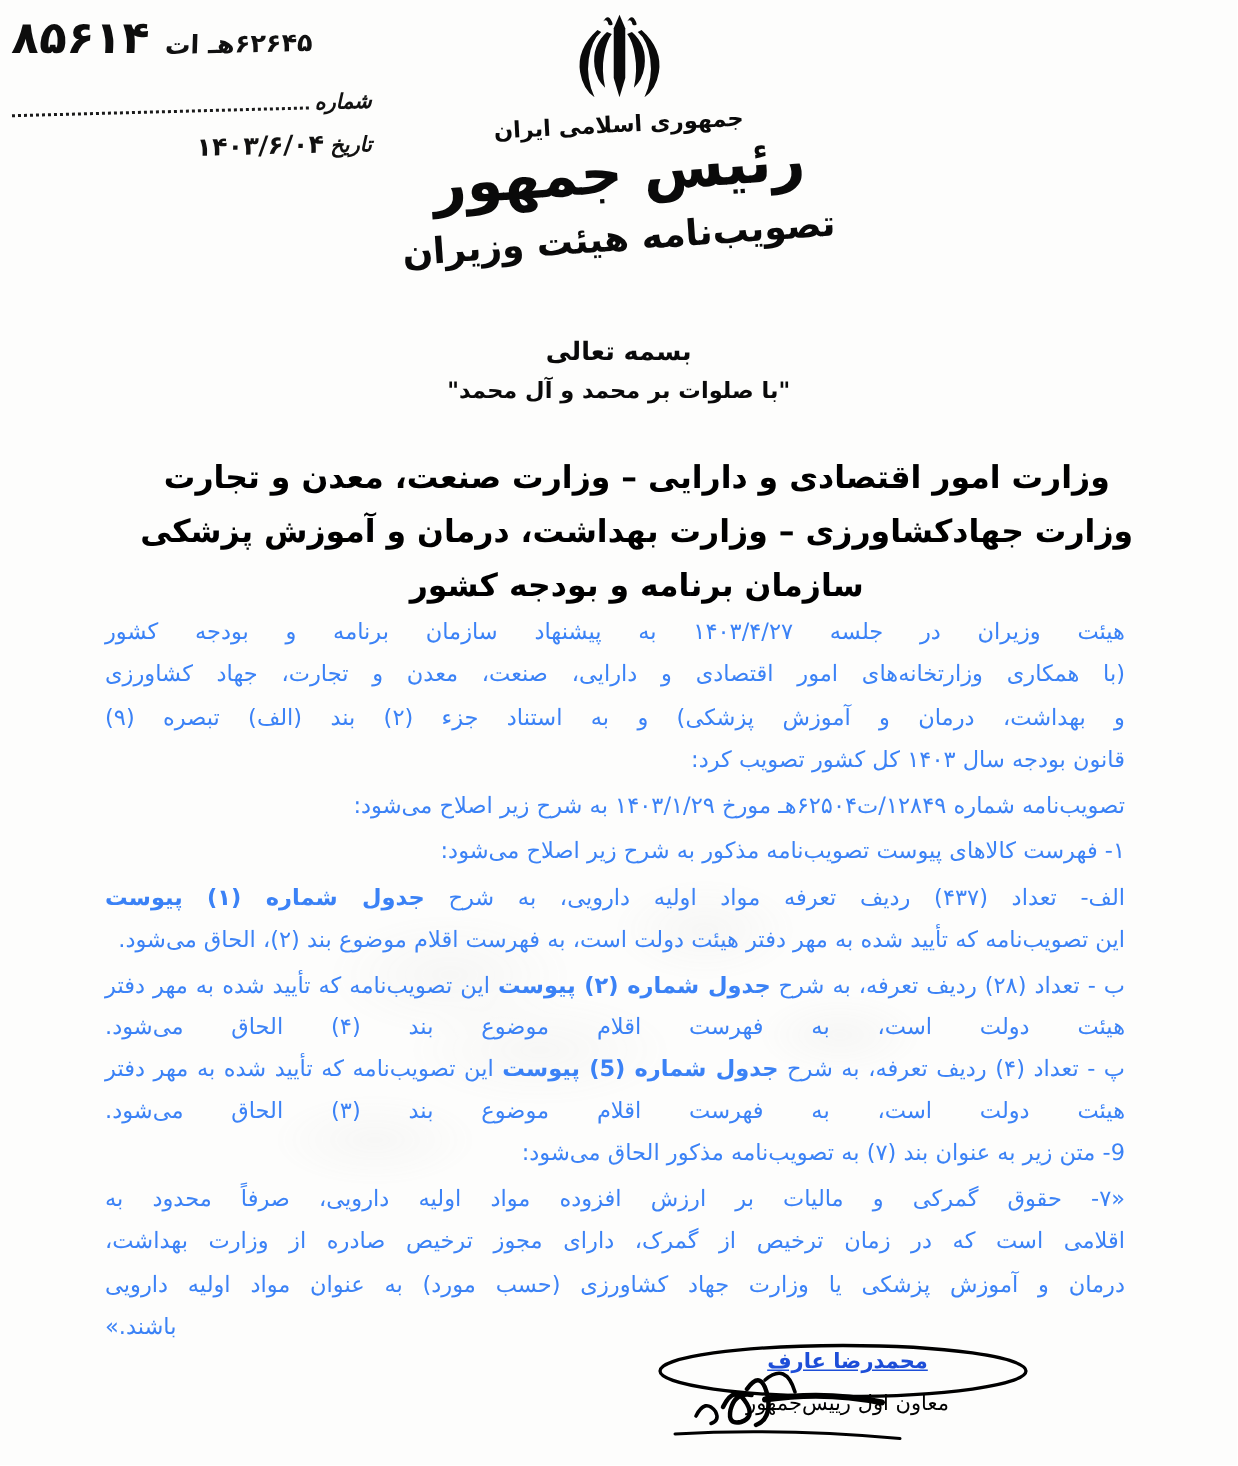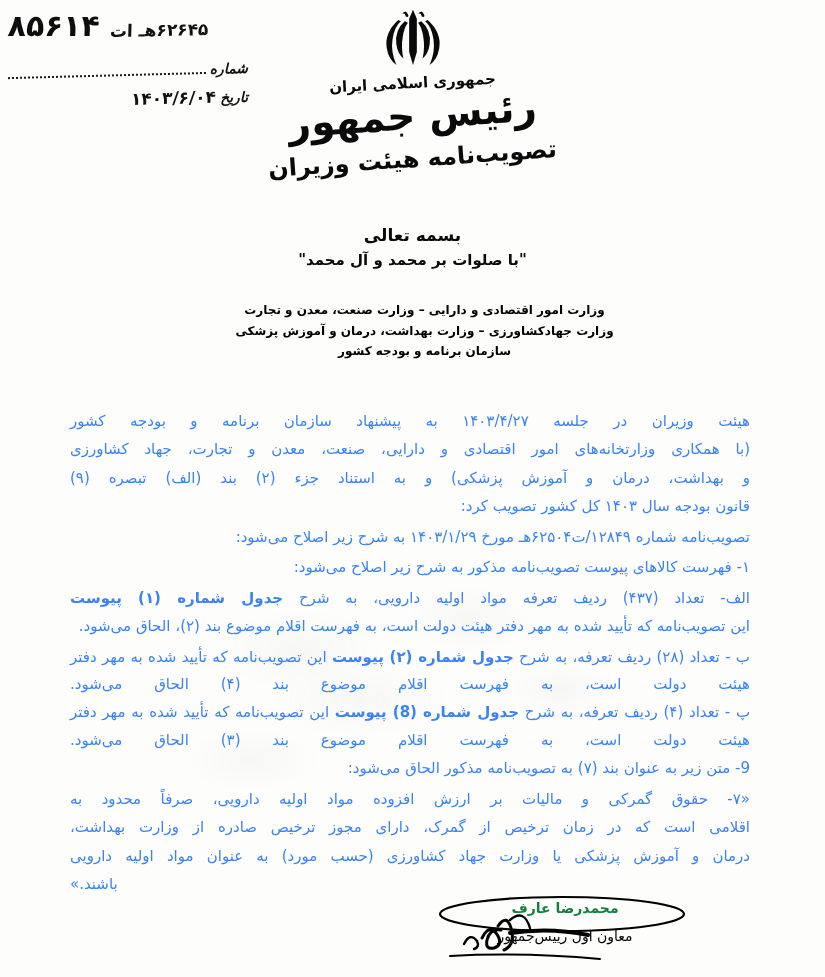--- a/index.html
+++ b/index.html
@@ -159,21 +159,21 @@
   
   .addressees {
     position: absolute;
     left: 0;
     top: 300px;
     width: 825px;
     text-align: center;
     color: #000;
   }
   .addressee-line {
-    font-size: 12px;
+    font-size: 21px;
     font-weight: 700;
     line-height: 1.72;
     letter-spacing: -0.2px;
     padding-left: 24px;
   }
 
   
   .body-text {
     position: absolute;
     right: 75px;
@@ -200,23 +200,24 @@
     position: absolute;
     right: 95px;
     top: 900px;
     width: 330px;
     direction: rtl;
     text-align: center;
   }
   .sig-name {
     font-size: 14px;
     font-weight: 700;
-    color: #15803d;
+    color: #1d4ed8;
     position: relative;
     z-index: 3;
+    text-decoration: underline;
   }
   .sig-title {
     font-size: 14px;
     font-weight: 400;
     color: #000;
     margin-top: 12px;
     position: relative;
     z-index: 3;
   }
   .sig-scribble {
@@ -301,21 +302,21 @@
     <p class="para justify-all">
       <span>الف- تعداد (۴۳۷) ردیف تعرفه مواد اولیه دارویی، به شرح </span><b>جدول شماره (۱) پیوست</b>
     </p>
     <p class="para gap-sm">این تصویب‌نامه که تأیید شده به مهر دفتر هیئت دولت است، به فهرست اقلام موضوع بند (۲)، الحاق می‌شود.</p>
 
     <p class="para justify-all">
       <span>ب - تعداد (۲۸) ردیف تعرفه، به شرح </span><b>جدول شماره (۲) پیوست</b><span> این تصویب‌نامه که تأیید شده به مهر دفتر هیئت دولت است، به فهرست اقلام موضوع بند (۴) الحاق می‌شود.</span>
     </p>
 
     <p class="para justify-all">
-      <span>پ - تعداد (۴) ردیف تعرفه، به شرح </span><b>جدول شماره (8) پیوست</b><span> این تصویب‌نامه که تأیید شده به مهر دفتر هیئت دولت است، به فهرست اقلام موضوع بند (۳) الحاق می‌شود.</span>
+      <span>پ - تعداد (۴) ردیف تعرفه، به شرح </span><b>جدول شماره (5) پیوست</b><span> این تصویب‌نامه که تأیید شده به مهر دفتر هیئت دولت است، به فهرست اقلام موضوع بند (۳) الحاق می‌شود.</span>
     </p>
 
     <p class="para gap-sm">9- متن زیر به عنوان بند (۷) به تصویب‌نامه مذکور الحاق می‌شود:</p>
 
     <p class="para justify-all">«۷- حقوق گمرکی و مالیات بر ارزش افزوده مواد اولیه دارویی، صرفاً محدود به</p>
     <p class="para justify-all">اقلامی است که در زمان ترخیص از گمرک، دارای مجوز ترخیص صادره از وزارت بهداشت،</p>
     <p class="para justify-all">درمان و آموزش پزشکی یا وزارت جهاد کشاورزی (حسب مورد) به عنوان مواد اولیه دارویی</p>
     <p class="para center-last">باشند.»</p>
   </div>
 

